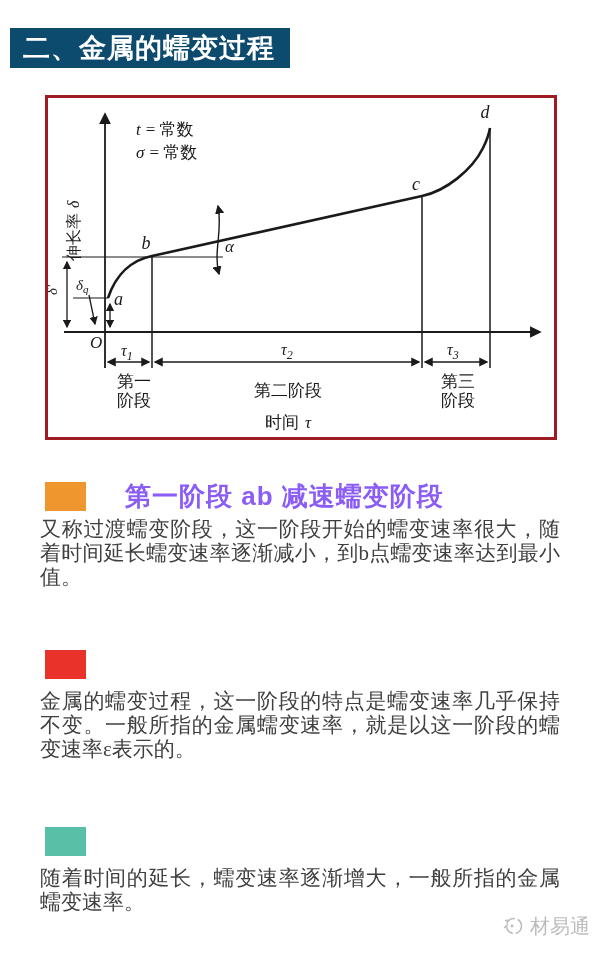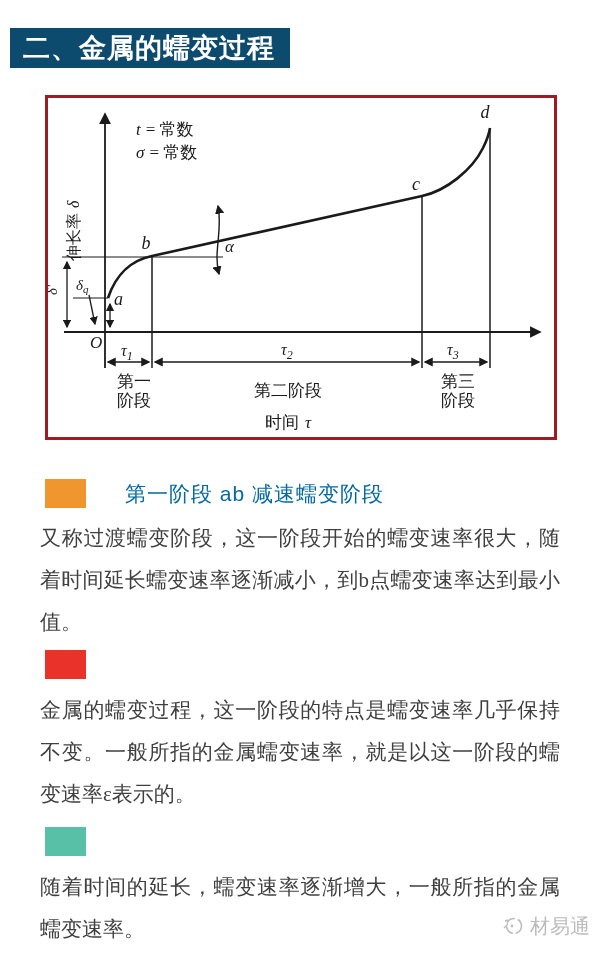--- a/index.html
+++ b/index.html
@@ -16,25 +16,25 @@
   
   .figure-box{
     position:absolute;left:45px;top:95px;width:506px;height:339px;
     border:3px solid #9e1b22;background:#ffffff;
   }
   .figure-box svg{display:block;}
   svg text{font-family:"Liberation Serif","DejaVu Serif",serif;fill:#1a1a1a;}
   
   .sec-head{position:absolute;left:45px;display:flex;align-items:center;}
   .marker{width:41px;height:29px;margin-right:39px;flex:0 0 auto;}
-  .sec-title{font-size:21px;font-weight:normal;color:#0369a1;letter-spacing:1px;white-space:nowrap;}
+  .sec-title{font-size:26px;font-weight:bold;color:#8b5cf6;letter-spacing:1px;white-space:nowrap;}
   .para{
     position:absolute;left:40px;width:520px;
     font-family:"Liberation Serif","DejaVu Serif",serif;
-    font-size:21px;line-height:42px;color:#3f3f3f;text-align:justify;
+    font-size:21px;line-height:24px;color:#3f3f3f;text-align:justify;
   }
   .h1{top:479px}.p1{top:517px}
   .h2{top:650px}.p2{top:689px}
   .h3{top:827px}.p3{top:866px}
   
   .watermark{
     position:absolute;top:913px;right:10px;display:flex;align-items:flex-start;gap:5px;
     color:#b5b5b5;font-size:20px;opacity:.9;
   }
 </style>

